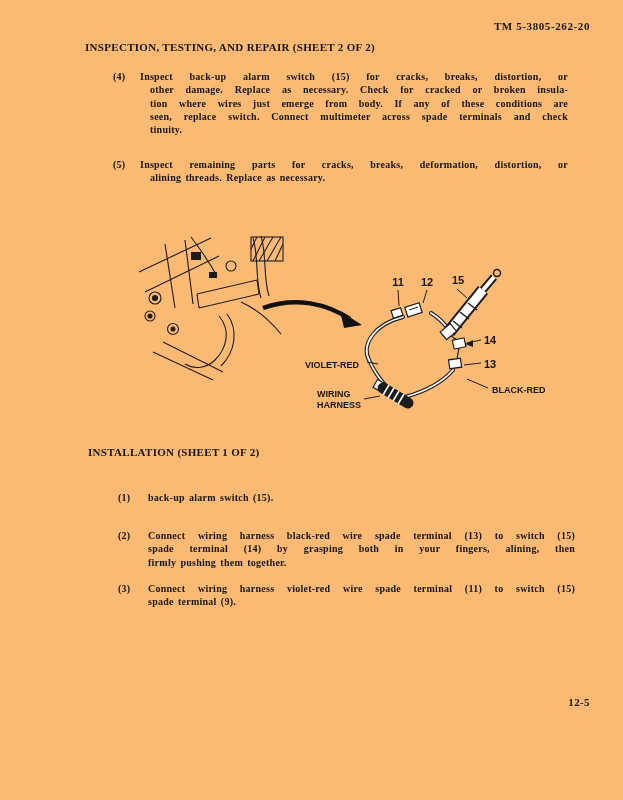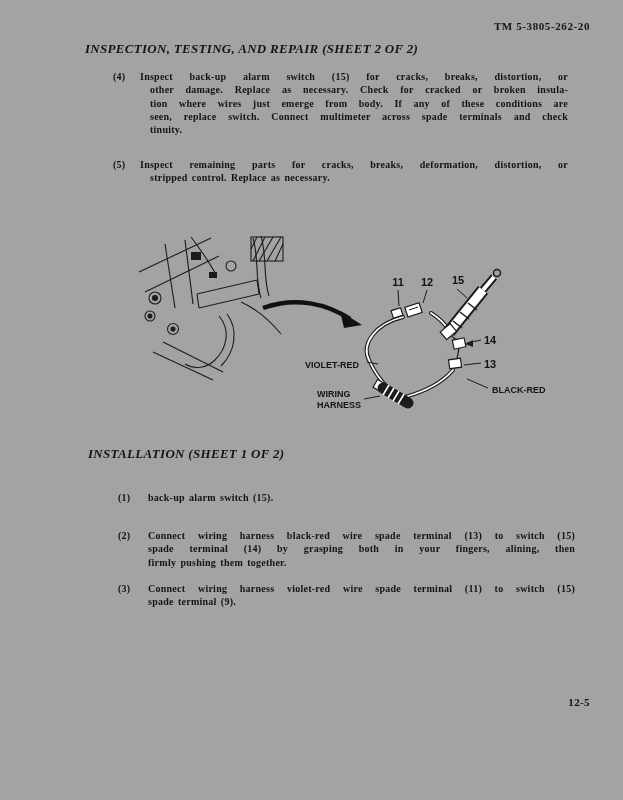--- a/index.html
+++ b/index.html
@@ -1,38 +1,37 @@
 <!DOCTYPE html>
 <html><head>
 <meta charset="utf-8">
 <style>
   * { margin: 0; padding: 0; box-sizing: border-box; }
   html, body { background: #ffffff; }
   .page {
     position: relative;
     width: 623px;
     height: 800px;
-    background: #a3a3a3;
+    background: #fdba74;
     font-family: "Liberation Serif", serif;
     font-weight: bold;
     color: #141414;
     overflow: hidden;
   }
   .tm-header {
     position: absolute;
     top: 20px;
     right: 33px;
     font-size: 11px;
     letter-spacing: 0.6px;
   }
   .sec-heading {
     position: absolute;
-    font-size: 13px;
+    font-size: 11px;
     letter-spacing: 0.3px;
-    font-style: italic;
   }
   #heading-inspection { top: 41px; left: 85px; }
   #heading-install   { top: 446px; left: 88px; }
   .item {
     position: absolute;
     display: flex;
     font-size: 10px;
     line-height: 13.3px;
     letter-spacing: 0.25px;
     word-spacing: 1.5px;
@@ -88,21 +87,21 @@
       <div class="line">tion where wires just emerge from body. If any of these conditions are</div>
       <div class="line">seen, replace switch. Connect multimeter across spade terminals and check</div>
       <div class="line last">tinuity.</div>
     </div>
   </div>
 
   <div class="item hang" id="item-5">
     <span class="num">(5)</span>
     <div class="body">
       <div class="line first">Inspect remaining parts for cracks, breaks, deformation, distortion, or</div>
-      <div class="line last">stripped control. Replace as necessary.</div>
+      <div class="line last">alining threads. Replace as necessary.</div>
     </div>
   </div>
 
   <svg class="figure" viewBox="0 0 420 200">
 
     <g stroke="#1c1c1c" stroke-width="1.1" fill="none">
       <path d="M8,40 L80,6"></path>
       <path d="M14,60 L88,24"></path>
       <path d="M34,12 L44,76"></path>
       <path d="M54,8 L62,72"></path>

